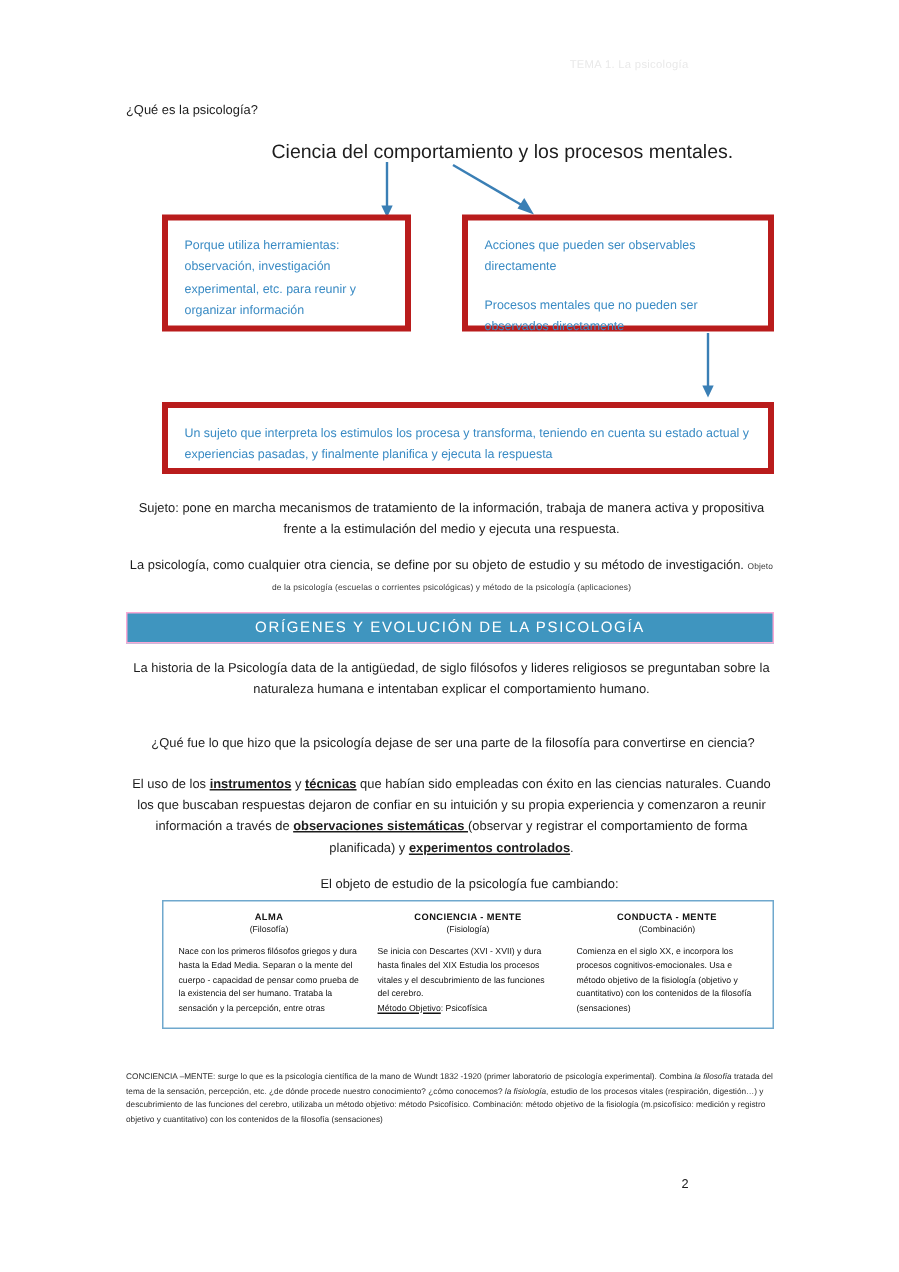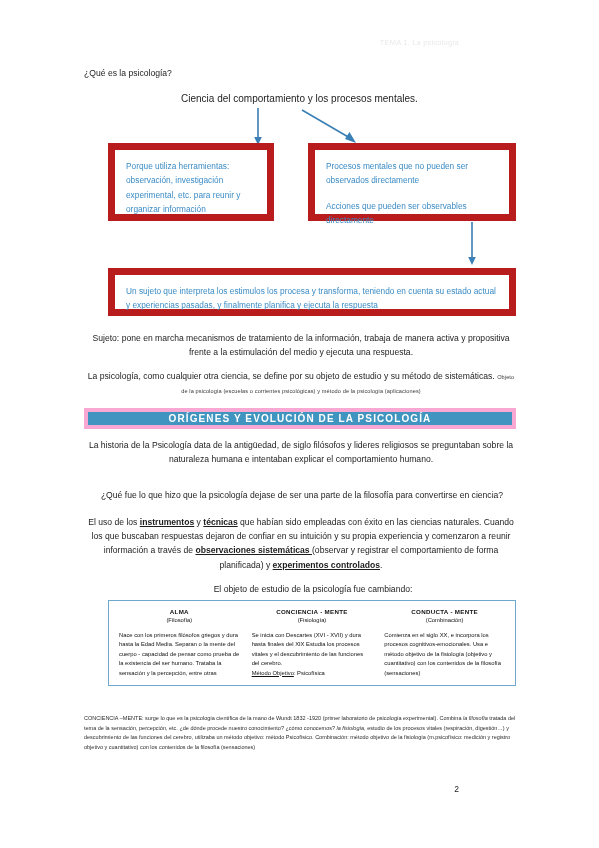--- a/index.html
+++ b/index.html
@@ -43,35 +43,35 @@
     position: absolute;
     left: 84px;
     top: 68px;
     font-size: 8.6px;
     color: #1d1d1d;
   }
   .definition {
     position: absolute;
     left: 181px;
     top: 93px;
-    font-size: 10px;
+    font-size: 13px;
     color: #1d1d1d;
     white-space: nowrap;
   }
 
   
   .arrow-svg {
     position: absolute;
     overflow: visible;
   }
 
   
   .bluebox {
     position: absolute;
-    border: 7px solid #b91c1c;
+    border: 4px solid #b91c1c;
     box-sizing: border-box;
     color: #3a8bc4;
     font-size: 8.3px;
     line-height: 1.72;
     padding: 9px 11px 9px 11px;
   }
   #box-left  { left: 108px; top: 143px; width: 166px; height: 78px; }
   #box-right { left: 308px; top: 143px; width: 208px; height: 78px; }
   #box-wide  { left: 108px; top: 268px; width: 408px; height: 48px;
                display: flex; align-items: flex-start; }
@@ -89,25 +89,25 @@
   }
 
   
   .banner {
     position: absolute;
     left: 84px;
     top: 408px;
     width: 432px;
     height: 21px;
     background: #3f95bf;
-    border: 4px solid #f9a8d4;
+    border: 1px solid #f9a8d4;
     box-sizing: border-box;
     color: #ffffff;
     font-size: 10px;
-    font-weight: bold;
+    font-weight: normal;
     letter-spacing: 1.1px;
     display: flex;
     align-items: center;
     justify-content: center;
     text-align: right;
   }
 
   .p-historia { position: absolute; left: 84px; top: 438px; width: 434px; }
   .p-question {
     position: absolute;
@@ -209,38 +209,38 @@
   <svg class="arrow-svg" style="left:300px; top:108px;" width="60" height="38" viewBox="0 0 60 38">
     <line x1="2" y1="2" x2="50" y2="30" stroke="#3a7fb5" stroke-width="1.6"></line>
     <polygon points="56,35 45,31 49.5,24" fill="#3a7fb5"></polygon>
   </svg>
 
   <div class="bluebox" id="box-left">
     <p>Porque utiliza herramientas: observación, investigación experimental, etc. para reunir y organizar información</p>
   </div>
 
   <div class="bluebox" id="box-right">
+    <p>Acciones que pueden ser observables directamente</p>
     <p>Procesos mentales que no pueden ser observados directamente</p>
-    <p>Acciones que pueden ser observables directamente</p>
   </div>
 
   <svg class="arrow-svg" style="left:464px; top:222px;" width="16" height="44" viewBox="0 0 16 44">
     <line x1="8" y1="0" x2="8" y2="36" stroke="#3a7fb5" stroke-width="1.6"></line>
     <polygon points="8,43 4.2,35 11.8,35" fill="#3a7fb5"></polygon>
   </svg>
 
   <div class="bluebox" id="box-wide">
     <div class="bw-inner">
       <p>Un sujeto que interpreta los estimulos los procesa y transforma, teniendo en cuenta su estado actual y experiencias pasadas, y finalmente planifica y ejecuta la respuesta</p>
     </div>
   </div>
 
   <p class="para p-sujeto">Sujeto: pone en marcha mecanismos de tratamiento de la información, trabaja de manera activa y propositiva frente a la estimulación del medio y ejecuta una respuesta.</p>
 
-  <p class="para p-lapsico"><span>La psicología, como cualquier otra ciencia, se define por su objeto de estudio y su método de sistemáticas.</span> <span class="tiny">Objeto de la psicología (escuelas o corrientes psicológicas) y método de la psicología (aplicaciones)</span></p>
+  <p class="para p-lapsico"><span>La psicología, como cualquier otra ciencia, se define por su objeto de estudio y su método de investigación.</span> <span class="tiny">Objeto de la psicología (escuelas o corrientes psicológicas) y método de la psicología (aplicaciones)</span></p>
 
   <div class="banner">ORÍGENES Y EVOLUCIÓN DE LA PSICOLOGÍA</div>
 
   <p class="para p-historia">La historia de la Psicología data de la antigüedad, de siglo filósofos y lideres religiosos se preguntaban sobre la naturaleza humana e intentaban explicar el comportamiento humano.</p>
 
   <p class="p-question">¿Qué fue lo que hizo que la psicología dejase de ser una parte de la filosofía para convertirse en ciencia?</p>
 
   <p class="para p-uso"><span>El uso de los </span><span class="u">instrumentos</span><span> y </span><span class="u">técnicas</span><span> que habían sido empleadas con éxito en las ciencias naturales. Cuando los que buscaban respuestas dejaron de confiar en su intuición y su propia experiencia y comenzaron a reunir información a través de </span><span class="u">observaciones sistemáticas </span><span>(observar y registrar el comportamiento de forma planificada) y </span><span class="u">experimentos controlados</span><span>.</span></p>
 
   <p class="para p-objeto">El objeto de estudio de la psicología fue cambiando:</p>

